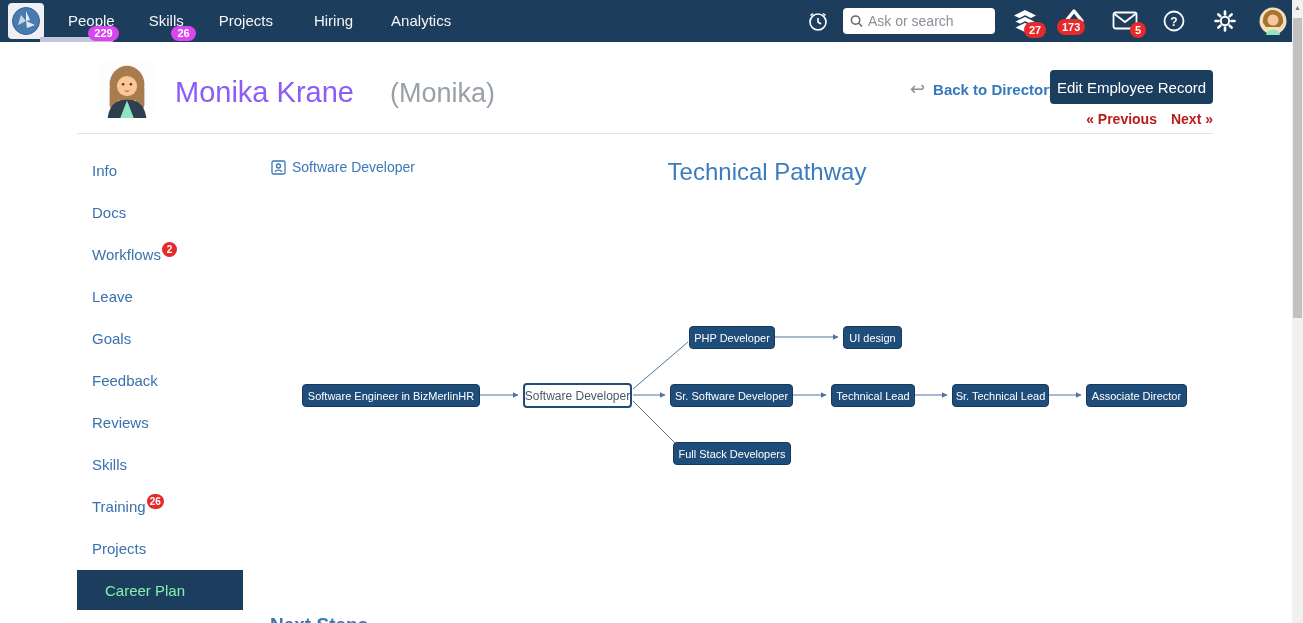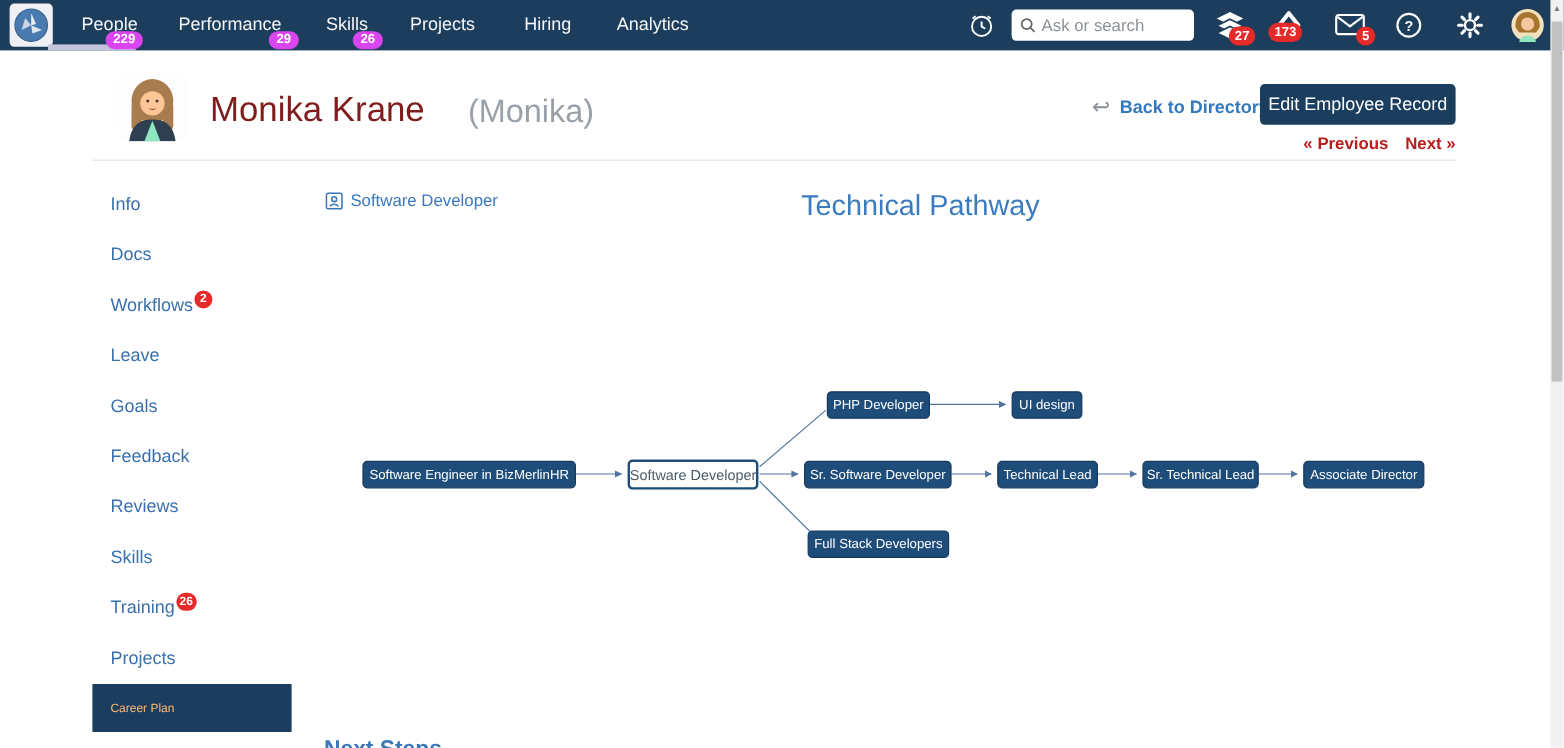--- a/index.html
+++ b/index.html
@@ -25,40 +25,40 @@
                 line-height:16px; padding:0 5px; border-radius:9px; z-index:6; }
 
   
   .scrollbar { position:absolute; right:0; top:0; width:11px; height:623px; background:#f1f1f1; z-index:9; }
   .scroll-up { position:absolute; top:0; left:0; width:11px; height:15px; color:#7a7a7a; font-size:7px;
                text-align:center; line-height:15px; cursor:pointer; }
   .scroll-thumb { position:absolute; left:1px; top:18px; width:9px; height:300px; background:#c1c1c1; cursor:pointer; }
 
   
   .emp-avatar { position:absolute; left:98px; top:60px; width:58px; height:58px; border-radius:10px; overflow:hidden; }
-  .emp-name { position:absolute; left:175px; top:76px; font-size:29px; color:#7f1d1d; }
+  .emp-name { position:absolute; left:175px; top:76px; font-size:29px; color:#8b5cf6; }
   .emp-alias { position:absolute; left:390px; top:78px; font-size:27px; color:#9aa0a8; }
   .back-link { position:absolute; left:910px; top:78px; display:flex; align-items:center; cursor:pointer; }
   .back-arrow { color:#8a9097; font-size:18px; margin-right:8px; }
   .back-text { color:#3579bd; font-size:15px; font-weight:bold; }
   .edit-btn { position:absolute; left:1050px; top:70px; width:163px; height:34px; background:#1c3e5e; color:#fff;
               border:none; border-radius:4px; font-size:15px; font-family:"Liberation Sans", sans-serif; cursor:pointer; }
   .pager { position:absolute; left:900px; top:111px; width:313px; text-align:right; font-size:14px; font-weight:bold; }
   .pager span { color:#b91c1c; cursor:pointer; }
   .pager .sep { display:inline-block; width:14px; }
   .header-divider { position:absolute; left:77px; top:133px; width:1136px; height:1px; background:#e2e2e2; }
 
   
   .side-item { position:absolute; left:92px; font-size:15px; color:#3a71ad; cursor:pointer; }
   .side-badge { display:inline-block; position:relative; top:-7px; left:1px; background:#e62a2a; color:#fff;
                 font-size:10px; font-weight:bold; line-height:15px; min-width:15px; text-align:center;
                 padding:0 3px; border-radius:8px; }
   .side-selected { position:absolute; left:77px; top:570px; width:166px; height:40px; background:#1c3e5e;
                    display:flex; align-items:center; cursor:pointer; }
-  .side-selected span { color:#fdba74; font-size:10px; margin-left:15px; }
+  .side-selected span { color:#86efac; font-size:15px; margin-left:28px; }
 
   
   .position-row { position:absolute; left:271px; top:159px; display:flex; align-items:center; }
   .position-row span { color:#3a78b8; font-size:14px; margin-left:6px; }
   .pathway-title { position:absolute; left:242px; top:158px; width:1050px; text-align:center;
                    font-size:24px; color:#3a7cbe; }
   .next-section { position:absolute; left:270px; top:614px; font-size:19px; font-weight:bold; color:#3a78b8; }
 
   
   #pathway-svg { position:absolute; left:0; top:0; width:1303px; height:623px; pointer-events:none; }
@@ -79,24 +79,20 @@
       <path d="M24 19 L15 15 L16 22 Z" fill="#dfe7f0"></path>
       <path d="M7 19 L15 15 L10 9 Z" fill="#c9d6e4"></path>
     </svg>
   </div>
   <div class="active-strip"></div>
 
   <div class="nav-items">
     <div class="nav-item" style="margin-right:24px">
       <span>People</span>
       <span class="nav-badge" style="right:-4px">229</span>
-    </div>
-    <div class="nav-item" style="margin-right:27px">
-      <span>Performance</span>
-      <span class="nav-badge" style="right:-14px">29</span>
     </div>
     <div class="nav-item" style="margin-right:25px">
       <span>Skills</span>
       <span class="nav-badge" style="right:-12px">26</span>
     </div>
     <div class="nav-item" style="margin-right:31px">
       <span>Projects</span>
     </div>
     <div class="nav-item" style="margin-right:28px">
       <span>Hiring</span>

